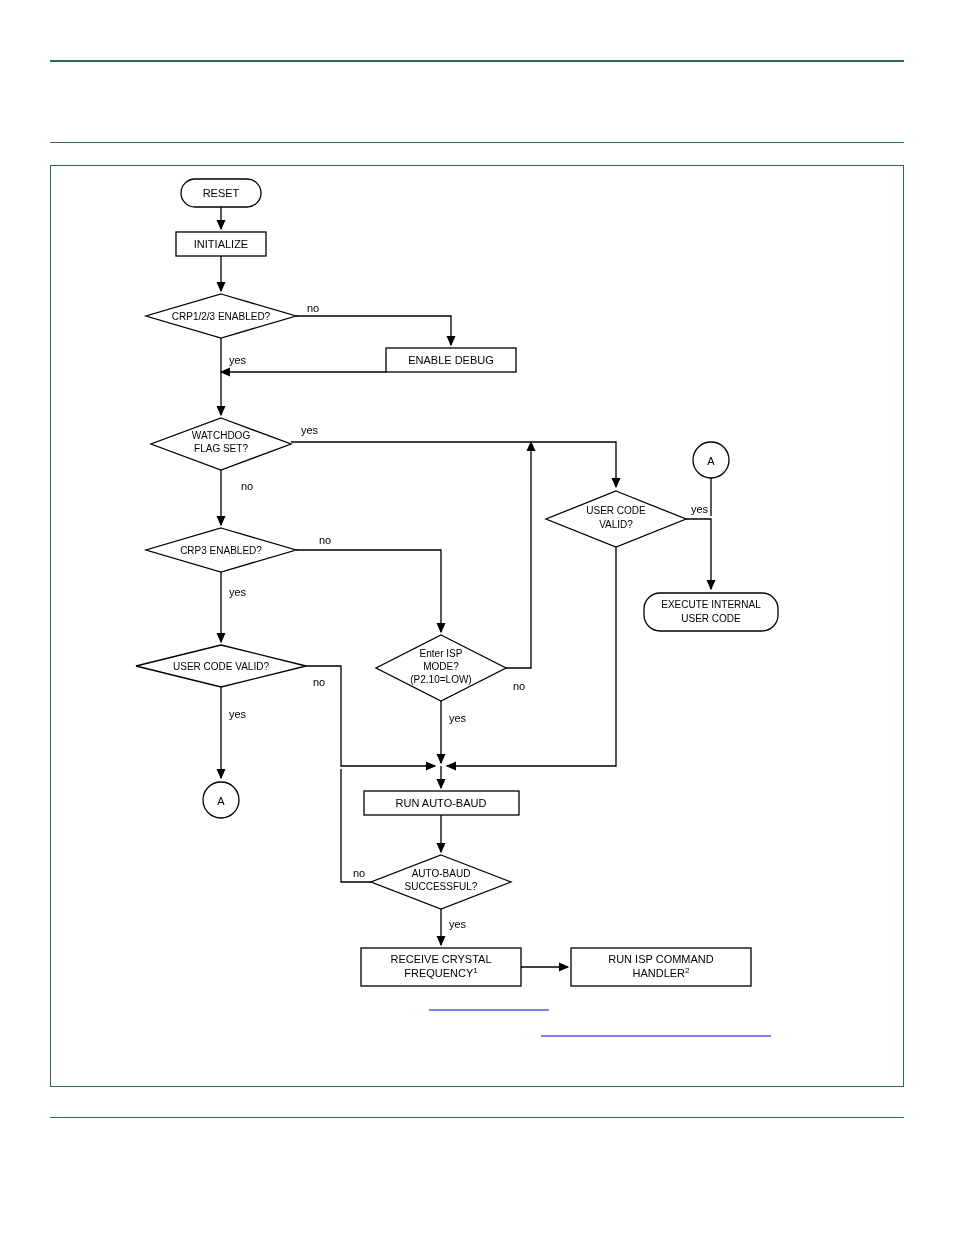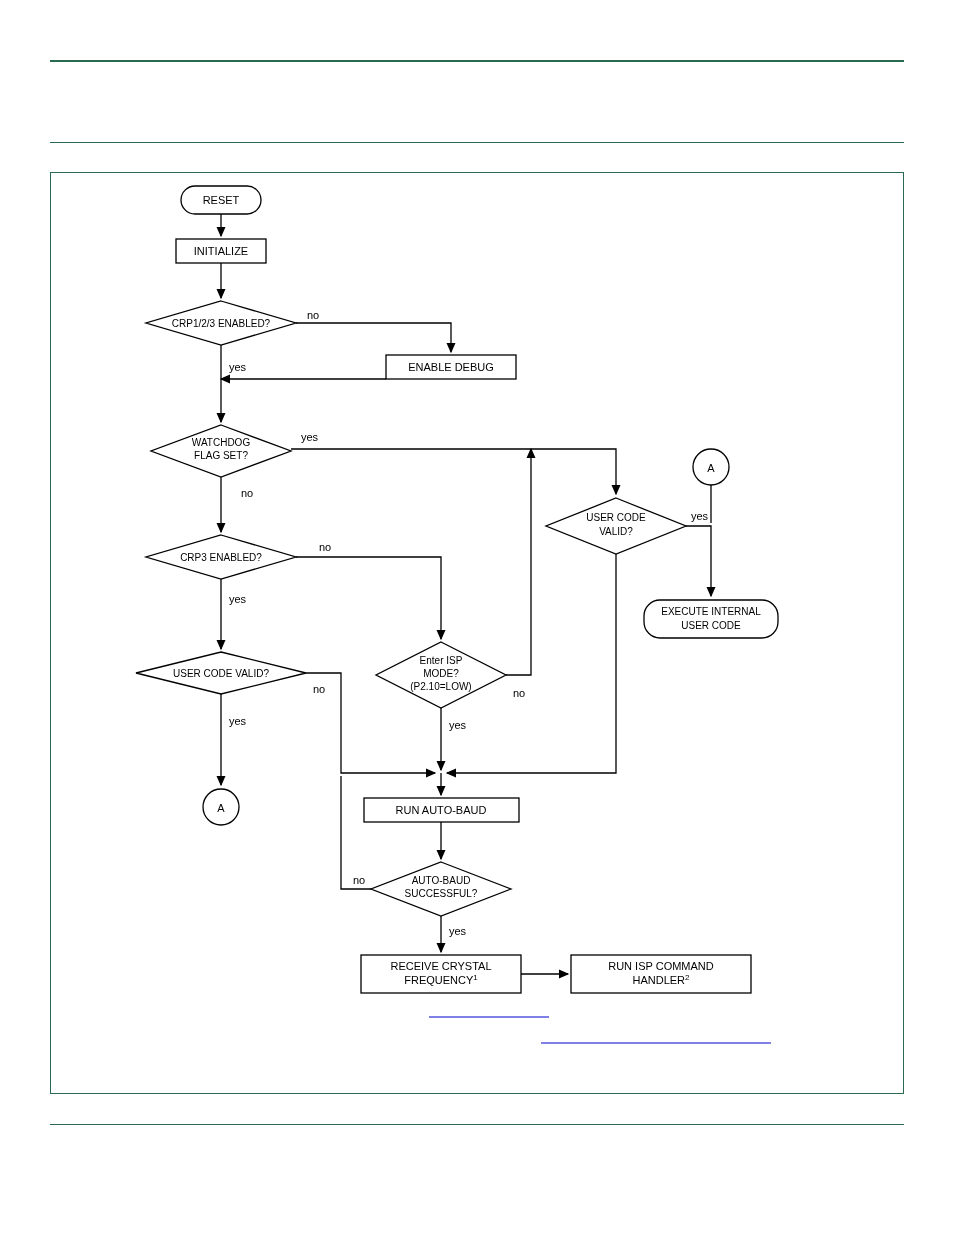--- a/index.html
+++ b/index.html
@@ -20,21 +20,21 @@
     border-top: 2px solid #2a6a50;
     margin: 0;
   }
   .hr-top2 {
     border: none;
     border-top: 1.5px solid #2a6a50;
     margin: 80px 0 0 0;
   }
   .figure-frame {
     border: 1.5px solid #2a6a50;
-    margin: 29px 0 0 0;
+    margin: 22px 0 0 0;
     position: relative;
     height: 920px;
     overflow: hidden;
   }
   svg { display: block; }
   .hr-bottom {
     border: none;
     border-top: 1.5px solid #2a6a50;
     margin: 30px 0 0 0;
   }

